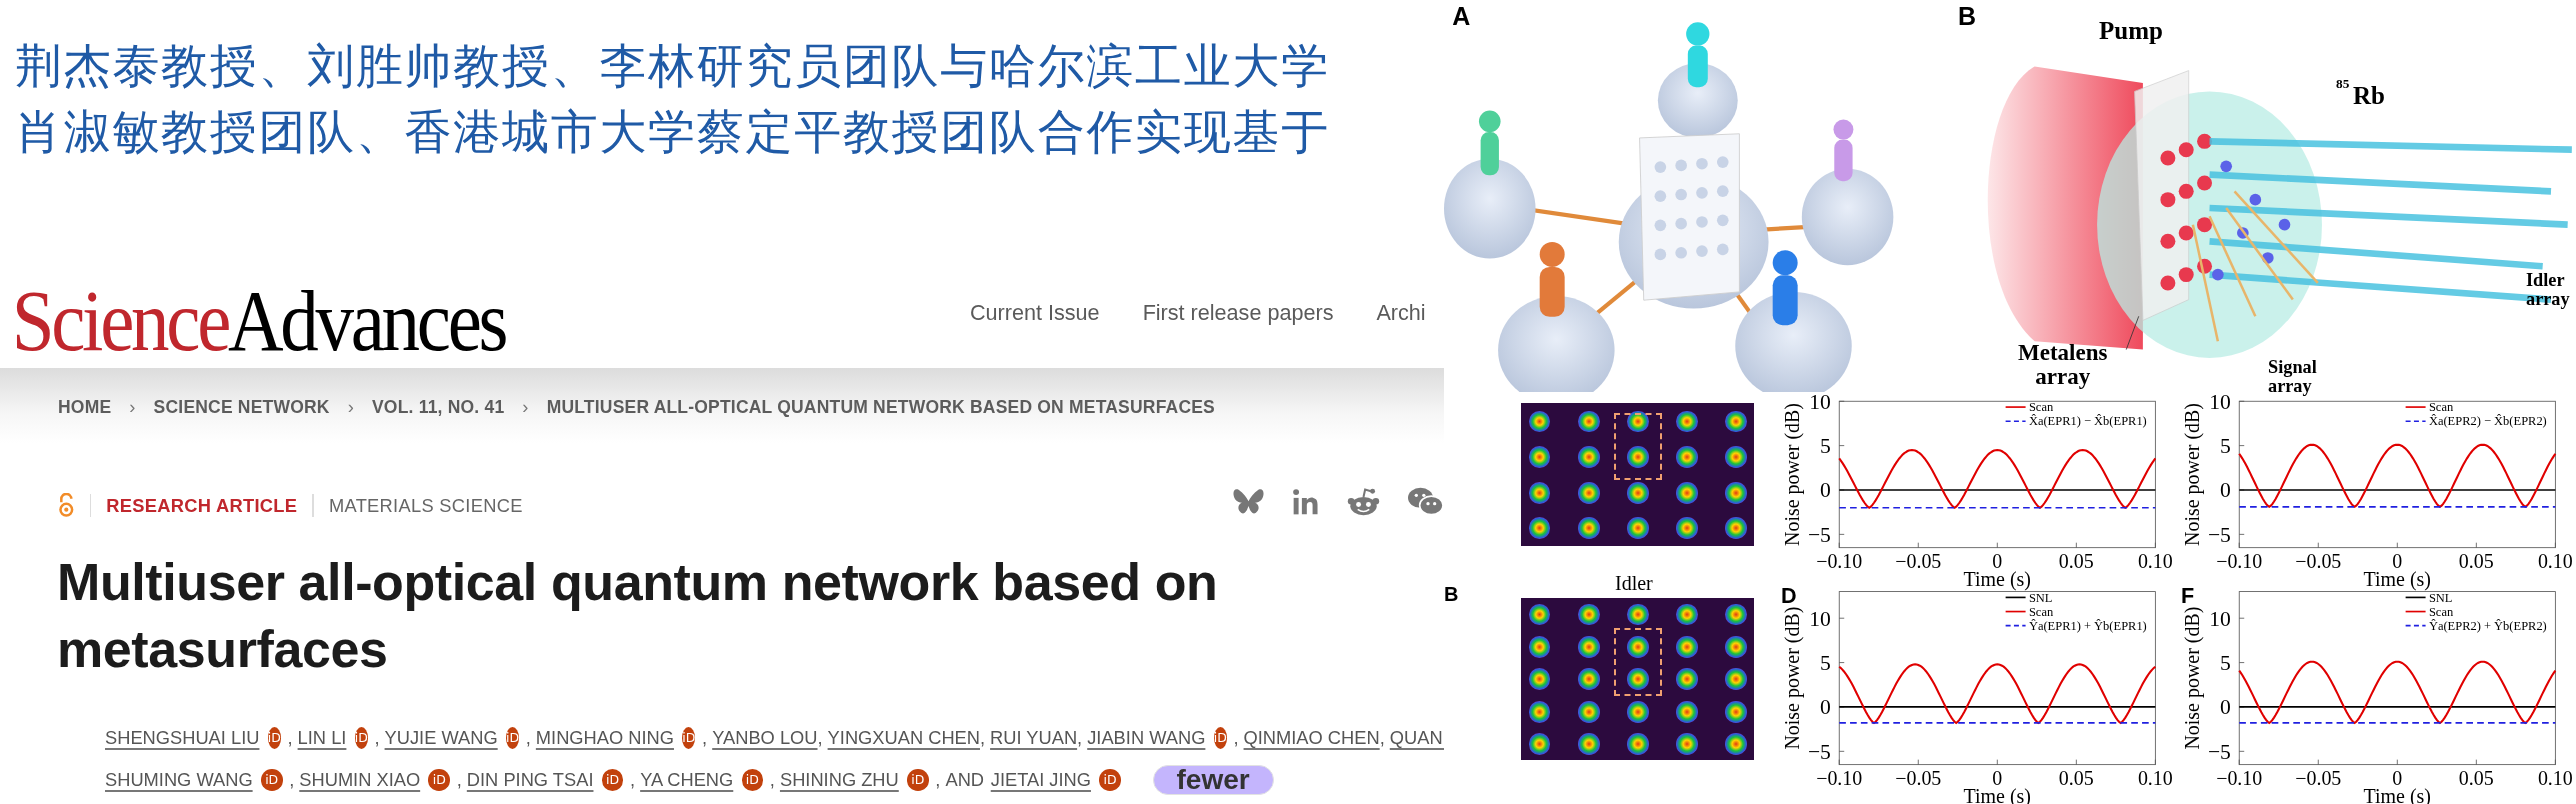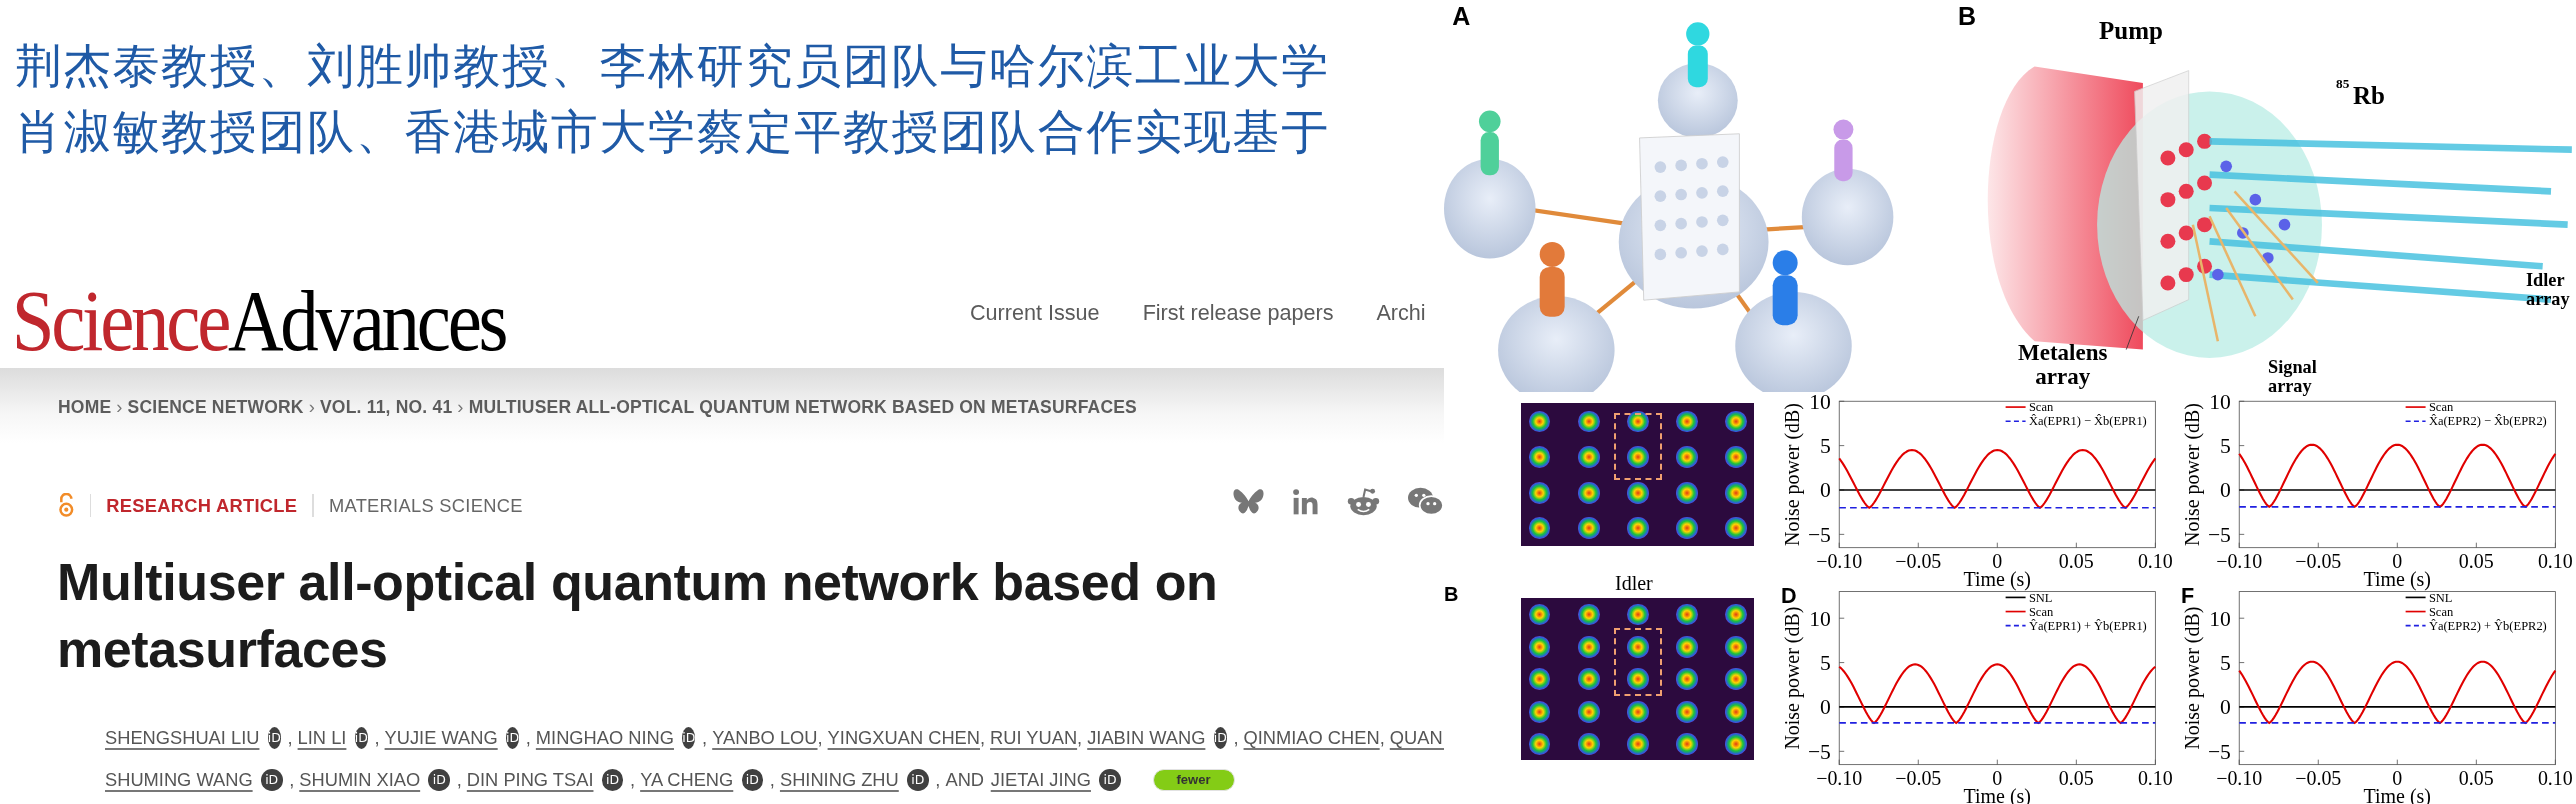--- a/index.html
+++ b/index.html
@@ -14,44 +14,44 @@
   
   .site-header { position: absolute; left: 0; top: 250px; width: 1444px; height: 118px; background: #fff; overflow: hidden; }
   .logo { position: absolute; left: 11.7px; top: 25px; font-family: "Liberation Serif", serif; font-size: 77px; letter-spacing: -3.3px; line-height: 83px; transform: scaleY(1.12); transform-origin: top left; }
   .logo .sci { color: #c0272d; }
   .logo .adv { color: #000; }
   .nav { position: absolute; top: 50px; left: 970px; display: flex; gap: 43px; font-size: 21.6px; color: #5a5a5a; white-space: nowrap; }
   .nav span { cursor: pointer; }
 
   .gray-band { position: absolute; left: 0; top: 368px; width: 1444px; height: 75px;
     background: linear-gradient(#dcdcdc, #f6f6f6 60%, #ffffff); }
-  .breadcrumb { position: absolute; left: 58px; top: 396px; display: flex; align-items: center; gap: 5px;
+  .breadcrumb { position: absolute; left: 58px; top: 396px; display: flex; align-items: center; gap: 18px;
     font-size: 17.5px; font-weight: bold; color: #5c5c5c; letter-spacing: 0.2px; white-space: nowrap; }
   .breadcrumb .sep { font-weight: normal; color: #777; font-size: 18.3px; }
 
   
   .tag-row { position: absolute; left: 58px; top: 493px; display: flex; align-items: center; gap: 15px; font-size: 18.3px; white-space: nowrap; }
   .oa-icon { width: 16.6px; height: 25px; }
   .tag-divider { width: 1.7px; height: 23px; background: #ddd; }
   .tag-type { color: #c0272d; font-weight: bold; letter-spacing: 0.3px; }
   .tag-subject { color: #666; letter-spacing: 0.3px; }
 
   .share { position: absolute; top: 487px; left: 1232px; display: flex; align-items: center; gap: 27px; }
   .share svg { display: block; }
 
   .article-title { position: absolute; left: 57px; top: 549px; width: 1373px; font-size: 52px; font-weight: bold; color: #1c1c1c; line-height: 67px; letter-spacing: -0.4px; }
 
   .authors { position: absolute; left: 57px; top: 717px; width: 1382px; font-size: 18.3px; color: #555; line-height: 42px; }
   .authors .row { white-space: nowrap; display: flex; align-items: center; margin-left: 48px; }
   .author { text-decoration: underline; text-decoration-color: #777; text-underline-offset: 4.2px; text-decoration-thickness: 1.7px; cursor: pointer; }
-  .orcid { display: inline-flex; width: 21.6px; height: 21.6px; border-radius: 50%; background: #404040; color: #fff; font-size: 12.5px;
+  .orcid { display: inline-flex; width: 21.6px; height: 21.6px; border-radius: 50%; background: #c2410c; color: #fff; font-size: 12.5px;
     align-items: center; justify-content: center; margin: 0 6.7px 0 8.3px; font-family: "DejaVu Sans", sans-serif; }
   .comma { margin-right: 5px; }
-  .fewer-btn { display: inline-flex; align-items: center; justify-content: center; height: 22px; padding: 0 23px; border: 1.7px solid #e2e2e2;
-    border-radius: 20px; font-weight: bold; color: #333; font-size: 13px; margin: 0 18.3px 0 25px; background: #84cc16; cursor: pointer; }
+  .fewer-btn { display: inline-flex; align-items: center; justify-content: center; height: 30px; padding: 0 23px; border: 1.7px solid #e2e2e2;
+    border-radius: 20px; font-weight: bold; color: #333; font-size: 28px; margin: 0 18.3px 0 25px; background: #c4b5fd; cursor: pointer; }
   .aff-link { color: #1a6ad4; text-decoration: underline; font-size: 20px; cursor: pointer; }
 
   
   .figure { position: absolute; left: 1444px; top: 0; width: 1132px; height: 805px; background: #fff; overflow: hidden; }
   .panel-label { position: absolute; font-family: "Liberation Sans", sans-serif; font-weight: bold; font-size: 25px; color: #000; }
   .fig-text { position: absolute; font-family: "Liberation Serif", serif; font-weight: bold; color: #000; line-height: 1.05; }
 
   .heatmap { position: absolute; background: #2c0a3e; overflow: hidden; }
   .spot { position: absolute; width: 21.6px; height: 21.6px; border-radius: 50%;
     background: radial-gradient(circle, #e23a12 0%, #ffd400 25%, #19c43a 45%, #2a5de0 65%, #d01ea8 85%, rgba(150,20,150,0) 100%); }

